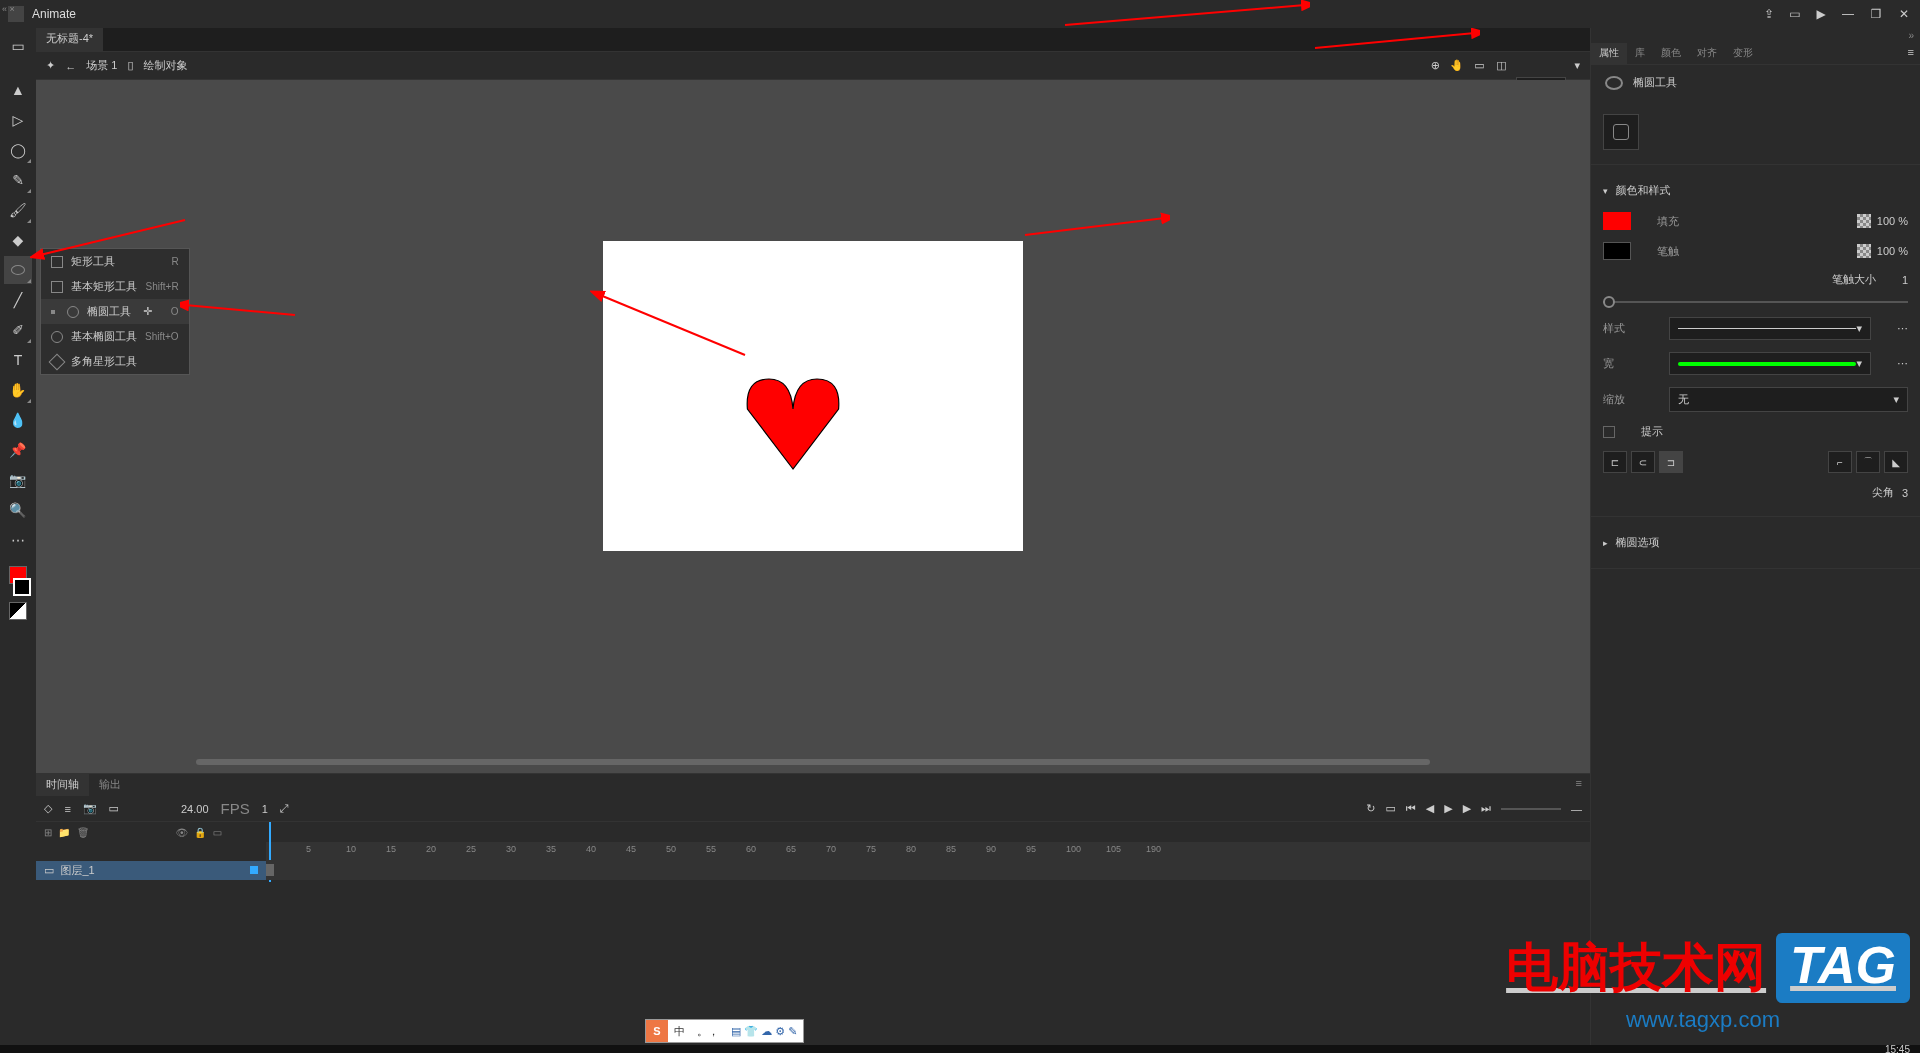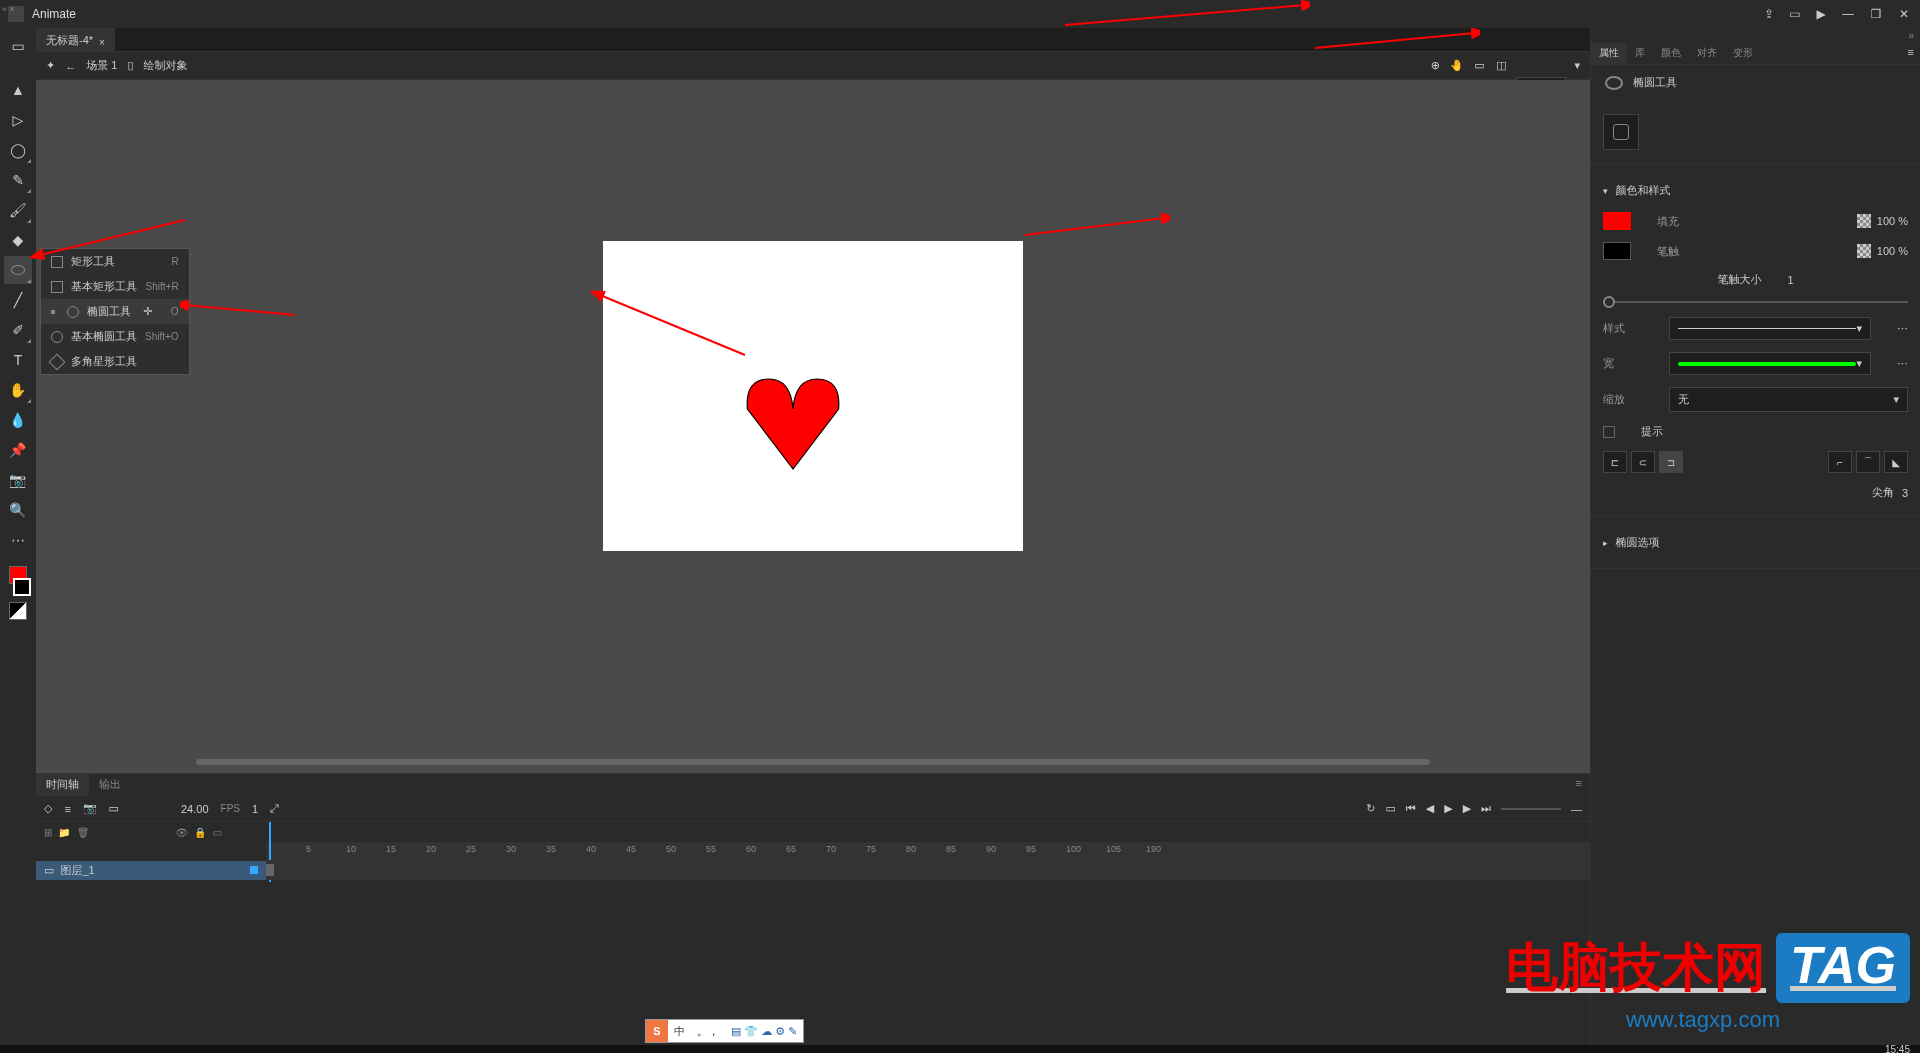--- a/index.html
+++ b/index.html
@@ -9,21 +9,21 @@
 .titlebar { height: 28px; background: #2a2a2a; display: flex; align-items: center; padding: 0 8px; font-size: 12px; }
 .titlebar .app-icon { width: 16px; height: 16px; background: #444; margin-right: 8px; }
 .titlebar .app-name { color: #ddd; margin-right: 20px; }
 .menubar { display: flex; gap: 2px; }
 .menubar span { padding: 4px 6px; cursor: pointer; }
 .titlebar-right { margin-left: auto; display: flex; gap: 12px; align-items: center; }
 .titlebar-right .win-btn { width: 16px; height: 12px; display: flex; align-items: center; justify-content: center; color: #ccc; }
 
 
 .doc-tabs { height: 24px; background: #1e1e1e; display: flex; border-bottom: 1px solid #333; margin-left: 36px; }
-.doc-tab { padding: 3px 10px; background: #333; font-size: 11px; display: flex; align-items: flex-end; gap: 6px; }
+.doc-tab { padding: 3px 10px; background: #333; font-size: 11px; display: flex; align-items: flex-end; gap: 6px; flex-direction: column; }
 .doc-tab .close { font-size: 10px; }
 
 
 .left-toolbar { position: absolute; left: 0; top: 28px; width: 36px; background: #2a2a2a; bottom: 0; display: flex; flex-direction: column; align-items: center; padding-top: 4px; gap: 2px; }
 .tool-btn { width: 28px; height: 28px; display: flex; align-items: center; justify-content: center; color: #ccc; font-size: 14px; position: relative; }
 .tool-btn.active { background: #444; }
 .tool-btn .corner { position: absolute; bottom: 1px; right: 1px; width: 0; height: 0; border-left: 4px solid transparent; border-bottom: 4px solid #888; }
 .color-swatches { margin-top: 8px; }
 .swatch-stroke { width: 18px; height: 18px; background: red; border: 1px solid #666; margin: 2px auto; }
 .swatch-fill { width: 18px; height: 18px; background: #000; border: 2px solid #fff; margin: -8px auto 0 8px; }
@@ -230,21 +230,21 @@
     <div class="tl-tab">时间轴</div>
     <div class="tl-tab inactive">输出</div>
     <span style="margin-left:auto;padding:3px 8px;color:#888">≡</span>
   </div>
   <div class="tl-toolbar">
     <span>◇</span>
     <span>≡</span>
     <span>📷</span>
     <span>▭</span>
     <span style="margin-left:50px">24.00</span>
-    <span style="font-size:10px;color:#888">FPS</span>
+    <span style="font-size:15px;color:#888">FPS</span>
     <span>1</span>
     <span>⤢</span>
     <div class="right">
       <span>↻</span>
       <span>▭</span>
       <span>⏮</span>
       <span>◀</span>
       <span>▶</span>
       <span>▶</span>
       <span>⏭</span>
@@ -332,21 +332,21 @@
       </div>
     </div>
     <div class="rp-row">
       <div class="rp-swatch black"></div>
       <span class="rp-label">笔触</span>
       <div class="rp-pct">
         <div class="rp-checker"></div>
         <span>100 %</span>
       </div>
     </div>
-    <div class="rp-row" style="justify-content:center">
+    <div class="rp-row" style="justify-content:flex-end">
       <span>笔触大小</span>
       <span>1</span>
     </div>
     <div class="rp-slider">
       <div class="rp-slider-thumb"></div>
     </div>
     <div class="rp-row">
       <span class="rp-label">样式</span>
       <div class="rp-select">
         <div class="rp-line-preview"></div>

